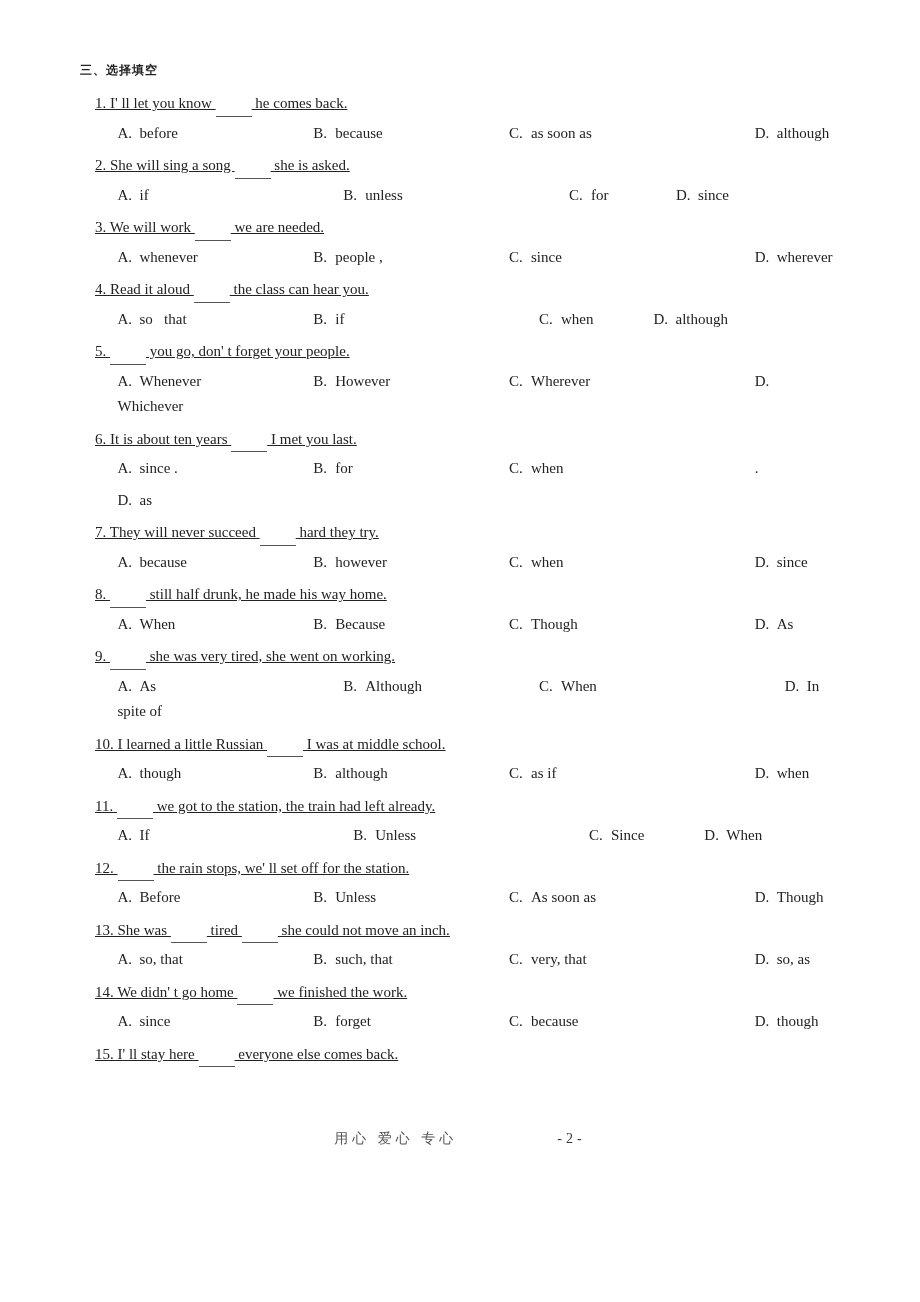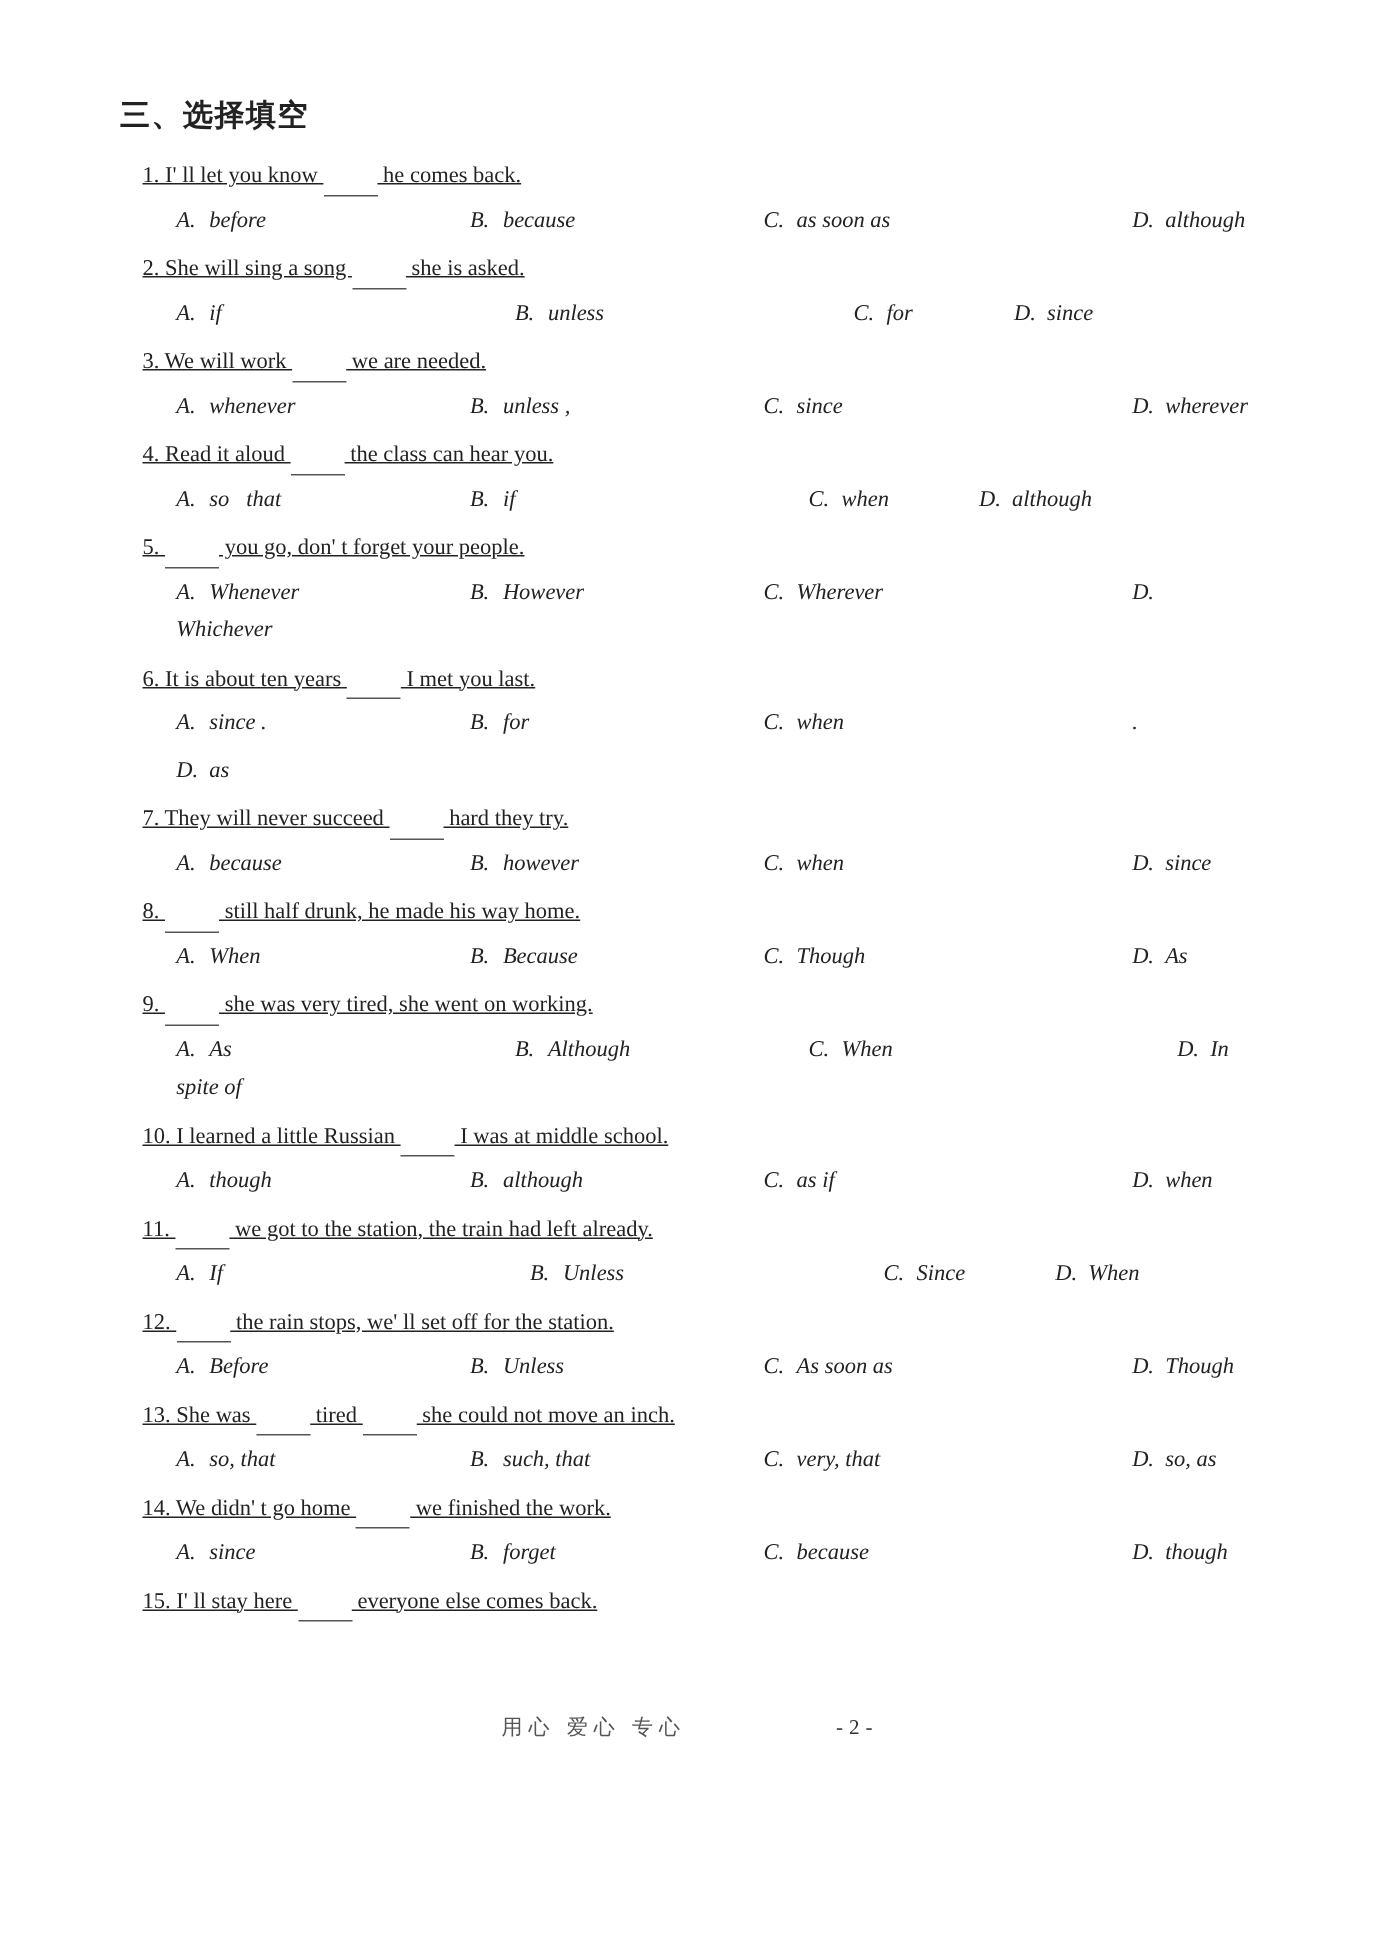--- a/index.html
+++ b/index.html
@@ -11,34 +11,33 @@
       background: #fff;
       font-family: "SimSun", "宋体", serif;
       font-size: 15px;
       color: #222;
       width: 920px;
       min-height: 1302px;
       padding: 60px 80px 60px 80px;
       line-height: 1.7;
     }
     .section-title {
-      font-size: 20px;
+      font-size: 12px;
       font-weight: bold;
       margin-bottom: 10px;
       letter-spacing: 1px;
     }
     .question {
       margin-bottom: 4px;
       text-indent: 1em;
       text-decoration: underline;
     }
     .options {
       margin-bottom: 6px;
       padding-left: 2.5em;
-      font-style: italic;
     }
     .blank {
       display: inline-block;
       border-bottom: 1px solid #555;
       min-width: 36px;
       vertical-align: bottom;
     }
     .footer {
       text-align: center;
       margin-top: 60px;
@@ -93,21 +92,21 @@
   <span><span class="opt-label">C.</span>for</span>
   &nbsp;&nbsp;&nbsp;&nbsp;&nbsp;&nbsp;&nbsp;&nbsp;&nbsp;&nbsp;&nbsp;&nbsp;&nbsp;&nbsp;&nbsp;&nbsp;
   <span><span class="opt-label">D.</span>since</span>
 </div>
 
 <div class="question">
   3. We will work <span class="blank">&nbsp;&nbsp;&nbsp;&nbsp;</span> we are needed.
 </div>
 <div class="options">
   <span><span class="opt-label">A.</span><span class="opt-item">whenever</span></span>
-  <span><span class="opt-label">B.</span><span class="opt-item">unless ,</span></span>
+  <span><span class="opt-label">B.</span><span class="opt-item">people ,</span></span>
   <span><span class="opt-label">C.</span><span class="opt-item-long">since</span></span>
   <span><span class="opt-label">D.</span>wherever</span>
 </div>
 
 <div class="question">
   4. Read it aloud <span class="blank">&nbsp;&nbsp;&nbsp;&nbsp;&nbsp;</span> the class can hear you.
 </div>
 <div class="options">
   <span><span class="opt-label">A.</span><span class="opt-item">so &nbsp;&nbsp;that</span></span>
   <span><span class="opt-label">B.</span><span class="opt-item" style="min-width:200px">if</span></span>

